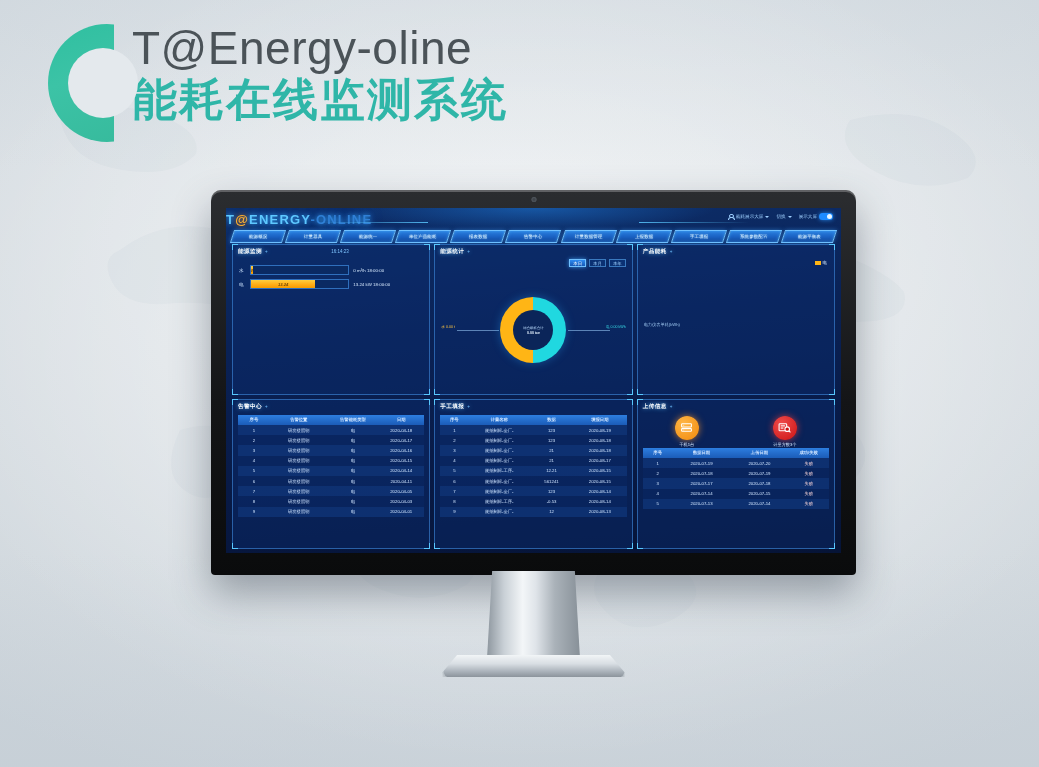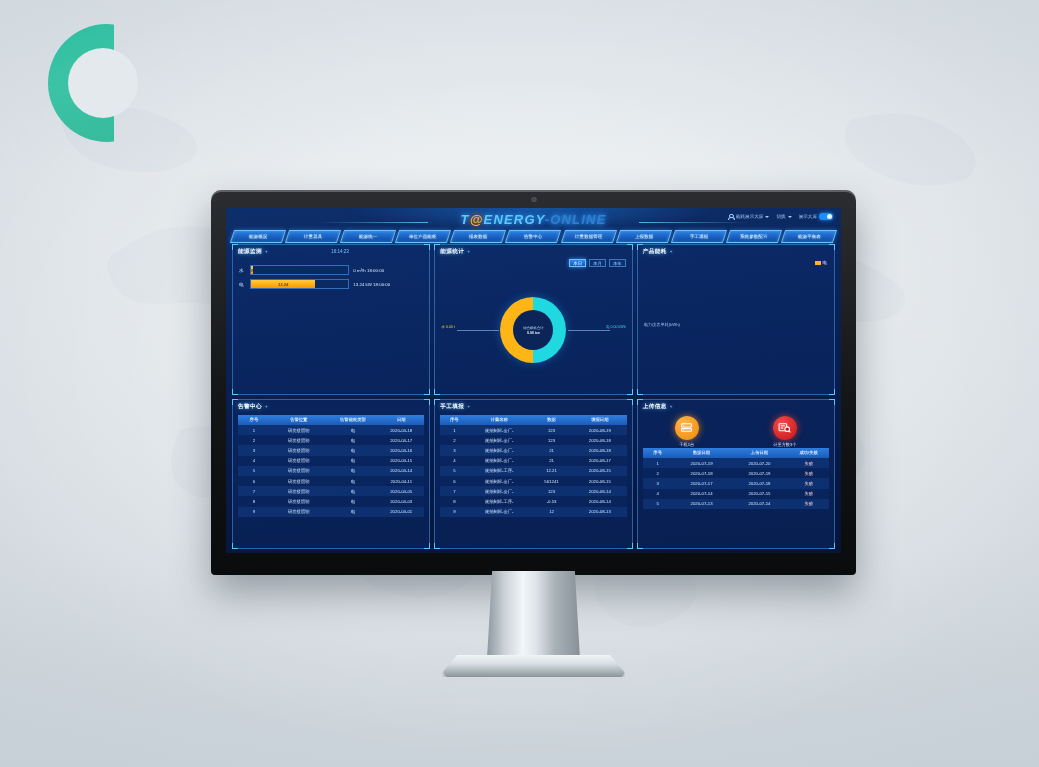--- a/index.html
+++ b/index.html
@@ -57,21 +57,21 @@
     position:absolute;left:50%;transform:translateX(-50%);top:465px;width:182px;height:22px;border-radius:4px/10px;
     background:linear-gradient(180deg,#f2f5f7 0%,#d8dee3 40%,#aab2ba 75%,#8c949c 100%);
     box-shadow:0 3px 6px rgba(70,80,90,.35);
     clip-path:polygon(8% 0, 92% 0, 100% 78%, 100% 100%, 0 100%, 0 78%);
   }
 
   
   .ui{position:absolute;inset:0;color:#cfe4ff;font-size:5px;}
   .ui-glow{position:absolute;left:0;right:0;top:0;height:34px;
     background:radial-gradient(ellipse 260px 34px at 50% 0%, rgba(38,150,255,.40) 0%, rgba(38,150,255,0) 70%);}
-  .logo-bar{position:absolute;left:0;right:0;top:4px;text-align:center;height:16px;font-style:italic;}
+  .logo-bar{position:absolute;left:0;right:0;top:4px;height:16px;}
   .logo-bar .wordmark{
     display:inline-block;font-size:13px;font-weight:700;letter-spacing:1.2px;
     color:#5ec8ff;text-shadow:0 0 5px rgba(60,180,255,.9),0 0 12px rgba(30,120,255,.7);
   }
   .logo-bar .at{color:#ffb02e;text-shadow:0 0 6px rgba(255,150,20,.9);}
   .logo-bar .dim{color:#2f7fd6;}
   .logo-wing{position:absolute;top:10px;height:1px;width:110px;
     background:linear-gradient(90deg,rgba(60,160,255,0),rgba(90,200,255,.85));}
   .logo-wing.l{left:92px;}
   .logo-wing.r{right:92px;transform:scaleX(-1);}
@@ -183,20 +183,24 @@
   </g>
 </svg>
 <div class="bg-vignette"></div>
 
 <div class="brand">
   <div class="brand-logo">
     <div class="ring"></div>
       <div class="hole"></div>
       <div class="notch"></div>
   </div>
+  <div class="brand-text">
+    <div class="brand-title">T@Energy-oline</div>
+    <div class="brand-sub">能耗在线监测系统</div>
+  </div>
 </div>
 
 <div class="monitor">
   <div class="bezel"></div>
   <div class="cam"></div>
   <div class="foot"></div>
   <div class="foot-base"></div>
 
   <div class="screen">
     <div class="ui">

